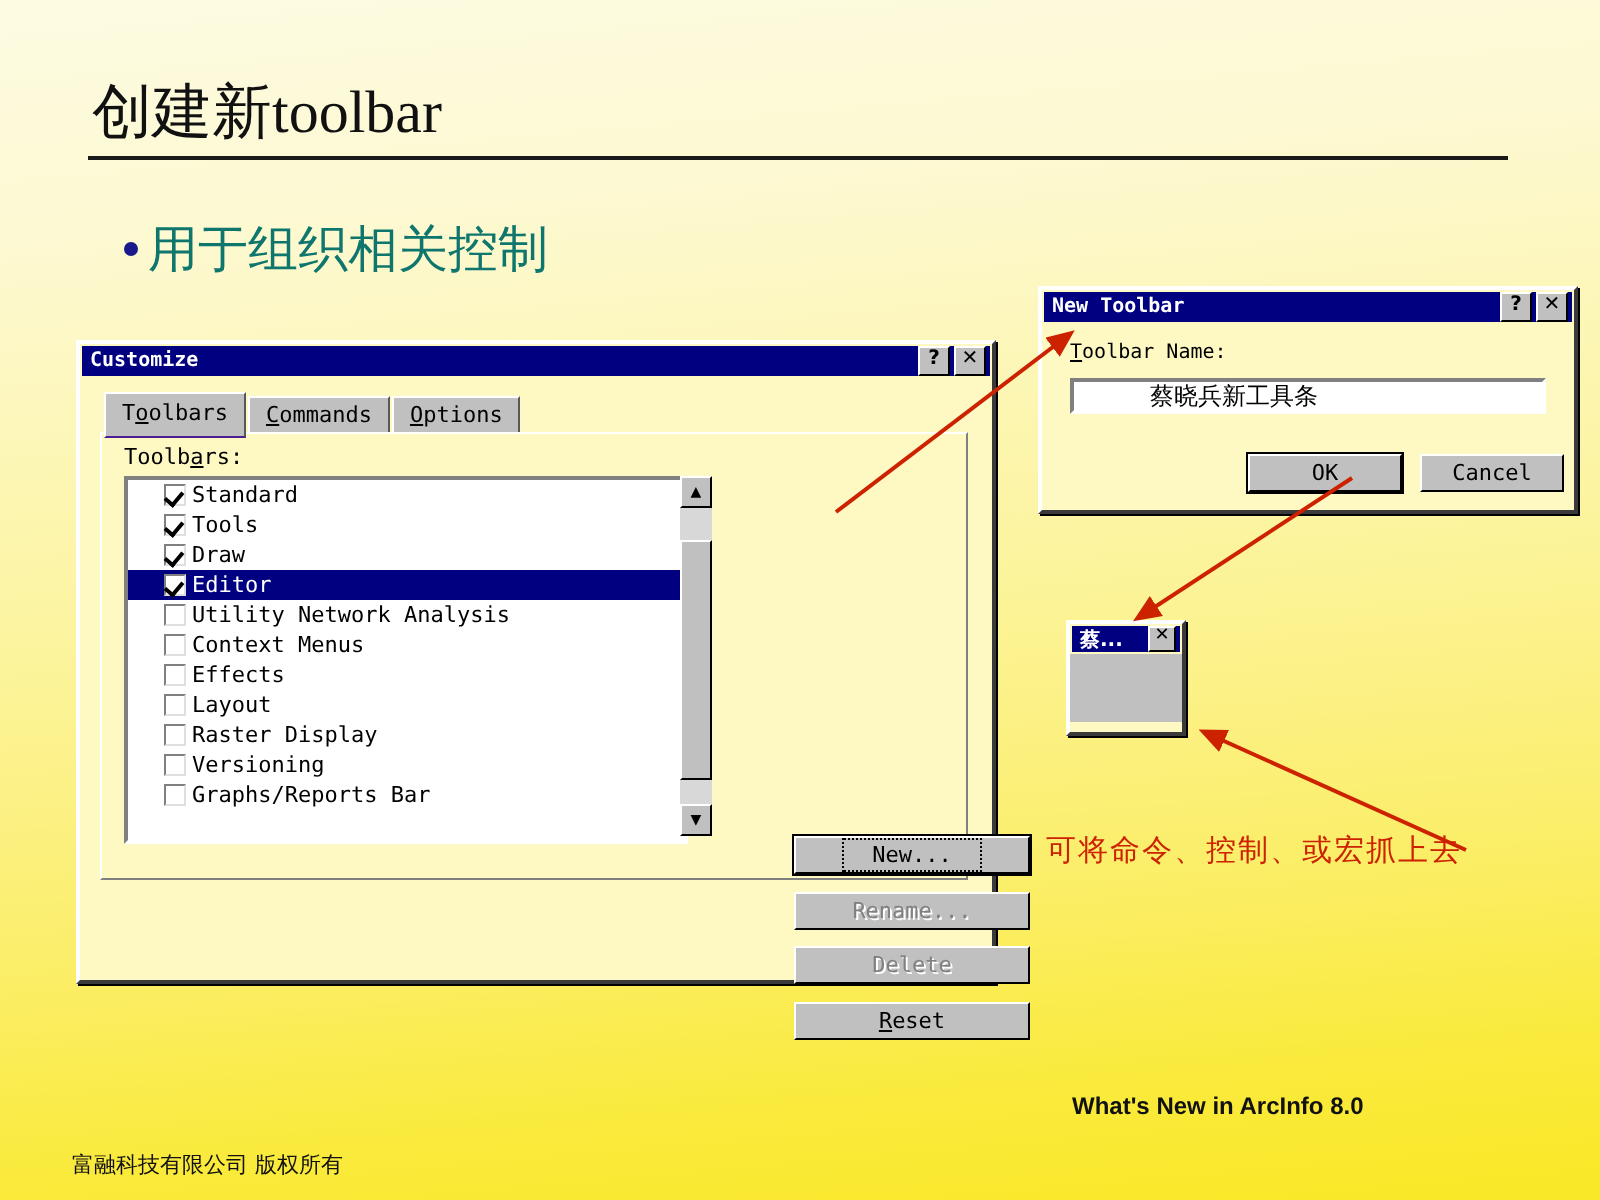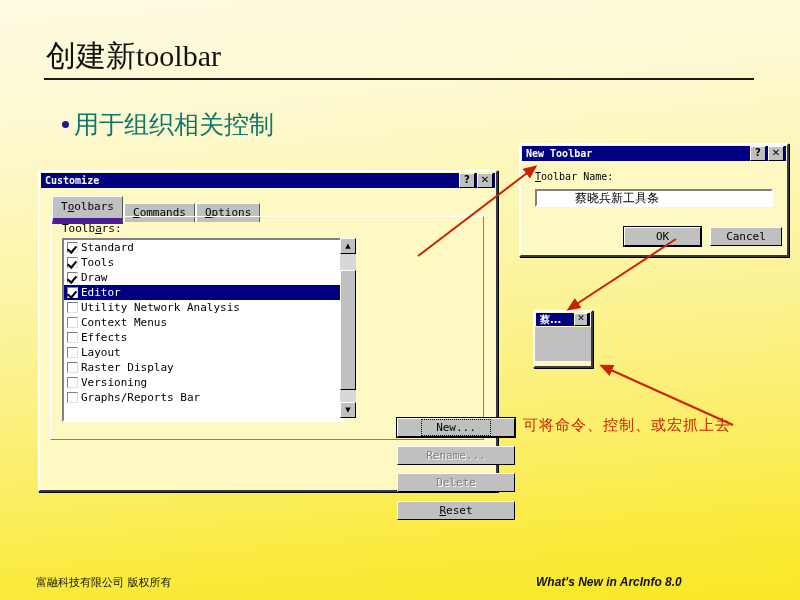--- a/index.html
+++ b/index.html
@@ -59,39 +59,39 @@
   
   #customize{left:38px;top:170px;width:456px;height:318px;}
   .tabstrip{position:absolute;left:12px;top:24px;display:flex;align-items:flex-end;}
   .tab{
     font-size:11px;padding:2px 8px 3px 8px;background:#c0c0c0;color:#000;
     border-top:1px solid #fff;border-left:1px solid #fff;border-right:1px solid #585858;
     margin-right:1px;position:relative;
   }
   .tab.active{
     padding-top:3px;padding-bottom:5px;margin-bottom:-2px;z-index:3;
-    border-bottom:6px solid #4c1d95;
+    border-bottom:1px solid #4c1d95;
   }
   .tab u{text-decoration:underline;}
   .panel{
     position:absolute;left:10px;top:44px;width:432px;height:222px;
     border-top:1px solid #fff;border-left:1px solid #fff;
     border-right:1px solid #808080;border-bottom:1px solid #808080;
   }
   .panel-lbl{position:absolute;left:22px;top:50px;font-size:11px;color:#000;}
 
   
   .listbox{
     position:absolute;left:22px;top:66px;width:278px;height:180px;background:#fff;
     border-top:2px solid #808080;border-left:2px solid #808080;
     border-right:2px solid #fff;border-bottom:2px solid #fff;
     overflow:hidden;
   }
   .lb-item{
-    height:15px;display:flex;align-items:center;padding-left:3px;
+    height:15px;display:flex;align-items:center;padding-left:18px;
     font-size:11px;color:#000;white-space:nowrap;
   }
   .lb-item.sel{background:#000080;color:#fff;}
   .cb{
     width:9px;height:9px;background:#fff;flex:0 0 auto;margin-right:3px;position:relative;
     border-top:1px solid #808080;border-left:1px solid #808080;
     border-right:1px solid #dfdfdf;border-bottom:1px solid #dfdfdf;
   }
   .cb.on::after{
     content:"";position:absolute;left:1px;top:1px;width:4px;height:7px;
@@ -166,22 +166,22 @@
 
   
   #arrows{position:absolute;left:0;top:0;width:800px;height:600px;pointer-events:none;}
 
   
   .footer-left{
     position:absolute;left:36px;top:575px;font-family:"DejaVu Sans", sans-serif;
     font-size:11px;color:#111;white-space:nowrap;
   }
   .footer-right{
-    position:absolute;left:536px;top:575px;font-family:"Liberation Sans", sans-serif;
-    font-size:12px;font-weight:bold;color:#111;white-space:nowrap;font-style:italic;
+    position:absolute;left:536px;top:546px;font-family:"Liberation Sans", sans-serif;
+    font-size:12px;font-weight:bold;color:#111;white-space:nowrap;
   }
 </style>
 </head>
 <body>
 
 <div id="slide">
 
   <div class="slide-title">创建新toolbar</div>
   <div class="title-rule"></div>
 

